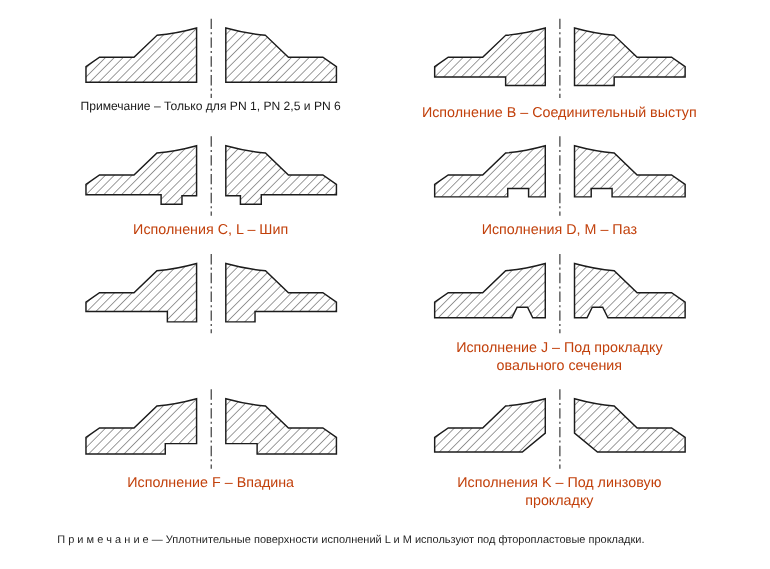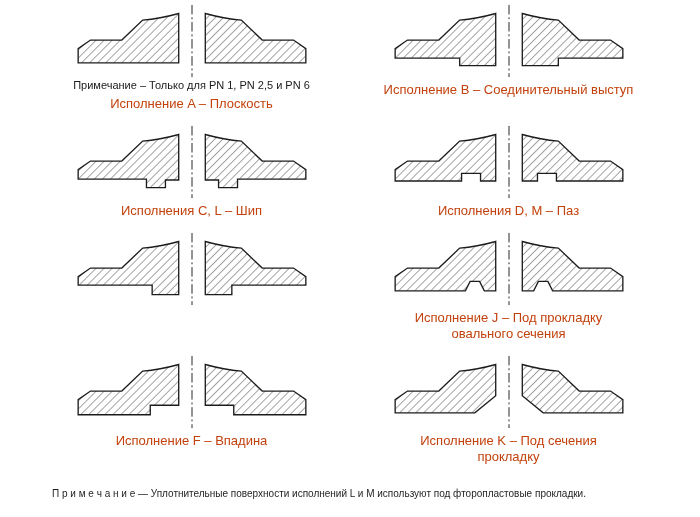--- a/index.html
+++ b/index.html
@@ -11,21 +11,21 @@
   }
   body {
     width: 700px;
     height: 517px;
     overflow: hidden;
   }
   .page {
     width: 700px;
     height: 517px;
     box-sizing: border-box;
-    padding-top: 4px;
+    padding-top: 16px;
     background: #ffffff;
   }
   .grid {
     display: grid;
     grid-template-columns: 1fr 1fr;
     column-gap: 26px;
     row-gap: 13px;
     padding: 0 46px;
     align-items: start;
   }
@@ -76,21 +76,20 @@
           <defs>
        <pattern id="hatch-0" patternUnits="userSpaceOnUse" width="6" height="6" patternTransform="rotate(45)">
          <line x1="0" y1="0" x2="0" y2="6" stroke="#2a2a2a" stroke-width="0.9"></line>
        </pattern>
      </defs>
      <path d="M 126 10 Q 106 15.5 88 17 L 66 38 L 33 38 L 20 47 L 20 62 L 126 62 L 126 10 Z" fill="url(#hatch-0)" stroke="#1c1c1c" stroke-width="1.4" stroke-linejoin="miter"></path>
      <path d="M 154 10 Q 174 15.5 192 17 L 214 38 L 247 38 L 260 47 L 260 62 L 154 62 L 154 10 Z" fill="url(#hatch-0)" stroke="#1c1c1c" stroke-width="1.4" stroke-linejoin="miter"></path>
      <line x1="140" y1="1" x2="140" y2="77" stroke="#1c1c1c" stroke-width="1" stroke-dasharray="10 3 2 3"></line>
         </svg>
       <div class="fignote">Примечание – Только для PN 1, PN 2,5 и PN 6</div>
-      <div class="caption">Исполнение A – Плоскость</div>
     </div>
 
     <div class="figure">
       <svg class="drawing" viewBox="0 0 280 78" xmlns="http://www.w3.org/2000/svg">
           <defs>
        <pattern id="hatch-1" patternUnits="userSpaceOnUse" width="6" height="6" patternTransform="rotate(45)">
          <line x1="0" y1="0" x2="0" y2="6" stroke="#2a2a2a" stroke-width="0.9"></line>
        </pattern>
      </defs>
      <path d="M 126 10 Q 106 15.5 88 17 L 66 38 L 33 38 L 20 47 L 20 57 L 88 57 L 88 65 L 126 65 L 126 10 Z" fill="url(#hatch-1)" stroke="#1c1c1c" stroke-width="1.4" stroke-linejoin="miter"></path>
@@ -174,20 +173,20 @@
       <svg class="drawing" viewBox="0 0 280 78" xmlns="http://www.w3.org/2000/svg">
           <defs>
        <pattern id="hatch-7" patternUnits="userSpaceOnUse" width="6" height="6" patternTransform="rotate(45)">
          <line x1="0" y1="0" x2="0" y2="6" stroke="#2a2a2a" stroke-width="0.9"></line>
        </pattern>
      </defs>
      <path d="M 126 10 Q 106 15.5 88 17 L 66 38 L 33 38 L 20 47 L 20 61 L 104 61 L 126 43 L 126 10 Z" fill="url(#hatch-7)" stroke="#1c1c1c" stroke-width="1.4" stroke-linejoin="miter"></path>
      <path d="M 154 10 Q 174 15.5 192 17 L 214 38 L 247 38 L 260 47 L 260 61 L 176 61 L 154 43 L 154 10 Z" fill="url(#hatch-7)" stroke="#1c1c1c" stroke-width="1.4" stroke-linejoin="miter"></path>
      <line x1="140" y1="1" x2="140" y2="77" stroke="#1c1c1c" stroke-width="1" stroke-dasharray="10 3 2 3"></line>
         </svg>
-      <div class="caption">Исполнение K – Под сечения
+      <div class="caption">Исполнения K – Под линзовую
 прокладку</div>
     </div>
 
   </div>
 
   <p class="footnote">П р и м е ч а н и е  —  Уплотнительные  поверхности  исполнений  L  и  M  используют  под  фторопластовые прокладки.</p>
 </div>
 
 </body></html>

